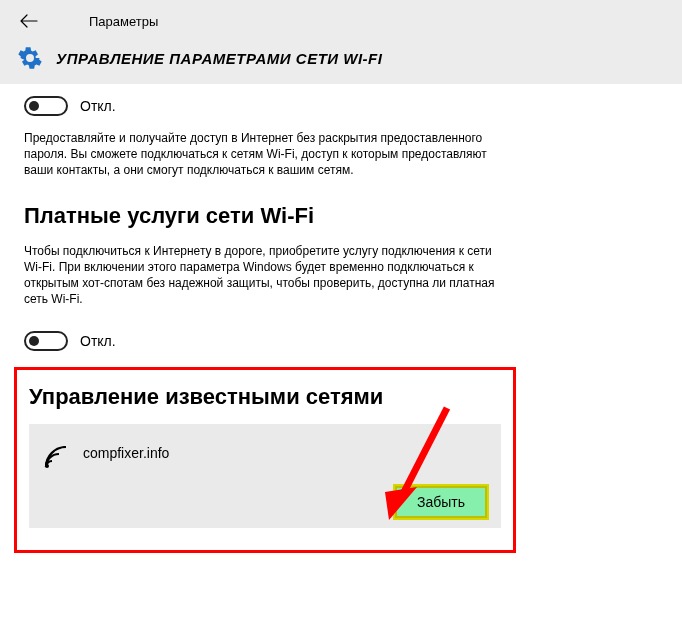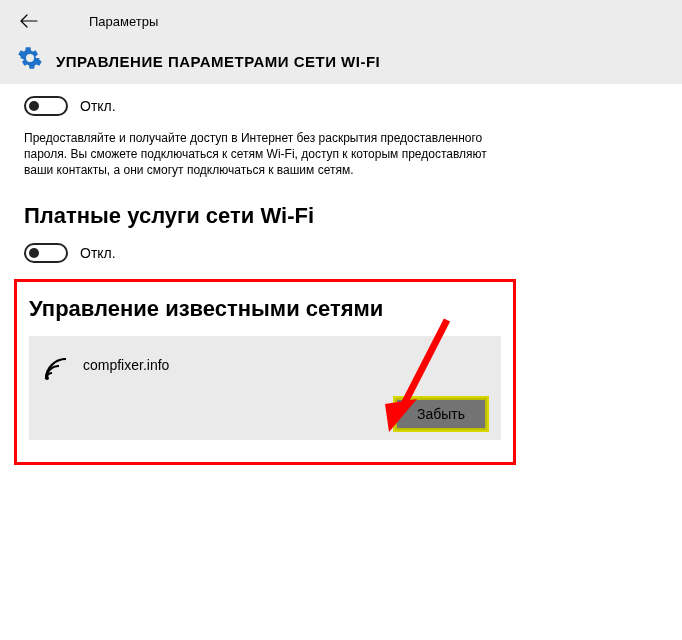--- a/index.html
+++ b/index.html
@@ -26,21 +26,22 @@
     cursor: pointer;
     margin-right: 14px;
   }
   .back-btn svg { display:block; }
   .app-title {
     font-size: 13px;
     font-weight: 400;
   }
   .header-main {
     display: flex;
-    align-items: flex-end;
+    align-items: center;
+    font-style: italic;
   }
   .gear {
     width: 24px; height: 24px;
     display:flex; align-items:center; justify-content:center;
     margin-right: 14px;
   }
   .gear svg path { fill:#2072c8; }
   .page-title {
     font-size: 15px;
     font-weight: 600;
@@ -110,21 +111,21 @@
     display:flex; align-items:flex-end; justify-content:center;
   }
   .wifi-icon svg { display:block; }
   .network-name {
     font-size: 14px;
   }
   .forget-btn {
     position:absolute;
     right: 14px;
     bottom: 10px;
-    background: #737373;
+    background: #86efac;
     border: 2px solid #bdbf00;
     outline: 2px solid #d6d600;
     padding: 6px 20px;
     font-family: inherit;
     font-size: 14px;
     cursor: pointer;
   }
   .arrow {
     position:absolute;
     right: 48px;
@@ -158,20 +159,21 @@
 
   <div class="toggle-row">
     <div class="toggle">
         <div class="knob"></div>
       </div>
     <span class="toggle-label">Откл.</span>
   </div>
   <div class="desc">Предоставляйте и получайте доступ в Интернет без раскрытия предоставленного пароля. Вы сможете подключаться к сетям Wi-Fi, доступ к которым предоставляют ваши контакты, а они смогут подключаться к вашим сетям.</div>
 
   <div class="section-h2">Платные услуги сети Wi-Fi</div>
+  <div class="desc">Чтобы подключиться к Интернету в дороге, приобретите услугу подключения к сети Wi-Fi. При включении этого параметра Windows будет временно подключаться к открытым хот-спотам без надежной защиты, чтобы проверить, доступна ли платная сеть Wi-Fi.</div>
   <div class="toggle-row">
     <div class="toggle">
         <div class="knob"></div>
       </div>
     <span class="toggle-label">Откл.</span>
   </div>
 
   <div class="highlight-box">
     <div class="section-h2" style="margin-top:2px">Управление известными сетями</div>
 

